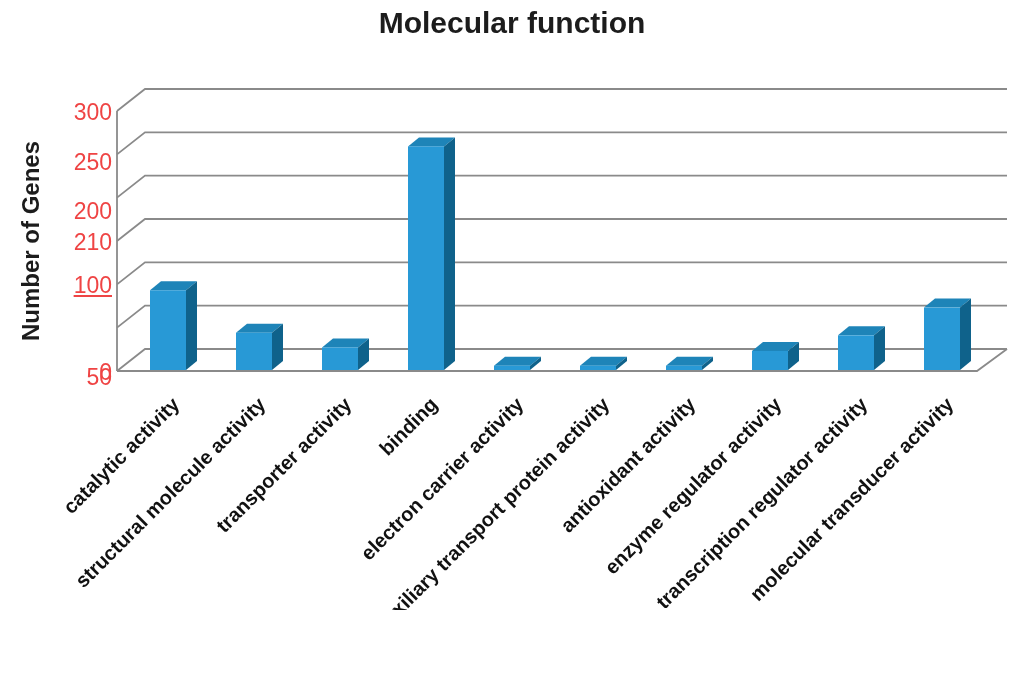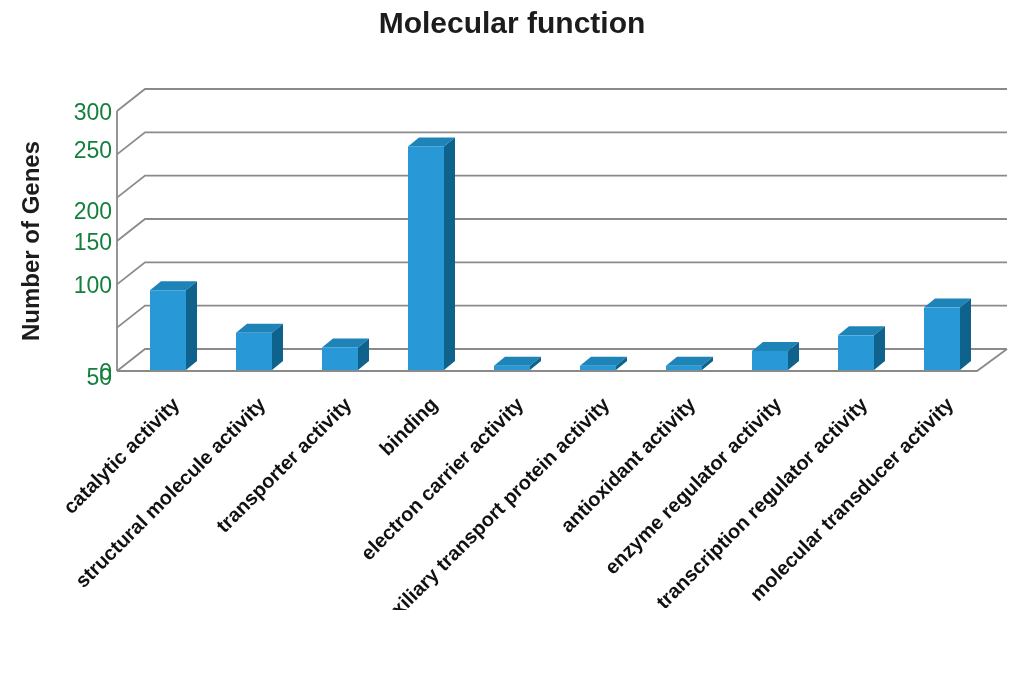--- a/index.html
+++ b/index.html
@@ -12,21 +12,21 @@
     font-size:30px;font-weight:bold;color:#1c1c1c;
   }
   .y-axis-title{
     position:absolute;left:31px;top:241px;
     transform:translate(-50%,-50%) rotate(-90deg);
     font-size:24px;font-weight:bold;color:#1c1c1c;white-space:nowrap;
   }
   #plot{position:absolute;left:0;top:0;}
   .ytick{
     position:absolute;left:28px;width:84px;text-align:right;
-    font-size:23px;color:#15803d;line-height:24px;
+    font-size:23px;color:#ef4444;line-height:24px;
   }
   .xlab{
     position:absolute;width:460px;text-align:right;white-space:nowrap;
     font-size:20px;font-weight:bold;color:#111;line-height:22px;
     transform:rotate(-45deg);transform-origin:100% 0;
   }
 </style>
 </head>
 <body>
 
@@ -70,24 +70,24 @@
       <polygon points="838,335.3333333333333 849,326.3333333333333 885,326.3333333333333 874,335.3333333333333" fill="#1E84B8"></polygon>
       <polygon points="874,335.3333333333333 885,326.3333333333333 885,361 874,370" fill="#0F628B"></polygon>
       <rect x="838" y="335.3333333333333" width="36" height="34.66666666666667" fill="#2899D6"></rect>
       <polygon points="924,307.6 935,298.6 971,298.6 960,307.6" fill="#1E84B8"></polygon>
       <polygon points="960,307.6 971,298.6 971,361 960,370" fill="#0F628B"></polygon>
       <rect x="924" y="307.6" width="36" height="62.400000000000006" fill="#2899D6"></rect>
     </svg>
   <div id="yticks">
       <div class="ytick" style="top: 360px;">0</div>
       <div class="ytick" style="top: 316.667px; margin-top: 48px;">50</div>
-      <div class="ytick" style="top: 273.333px;">100</div>
-      <div class="ytick" style="top: 230px;">150</div>
+      <div class="ytick" style="top: 273.333px; text-decoration: underline;">100</div>
+      <div class="ytick" style="top: 230px;">210</div>
       <div class="ytick" style="top: 199px;">200</div>
-      <div class="ytick" style="top: 138px;">250</div>
+      <div class="ytick" style="top: 150px;">250</div>
       <div class="ytick" style="top: 100px;">300</div>
     </div>
   <div id="xlabels">
       <div class="xlab" style="left: -292px; top: 393px;">catalytic activity</div>
       <div class="xlab" style="left: -206px; top: 393px;">structural molecule activity</div>
       <div class="xlab" style="left: -120px; top: 393px;">transporter activity</div>
       <div class="xlab" style="left: -34px; top: 393px;">binding</div>
       <div class="xlab" style="left: 52px; top: 393px;">electron carrier activity</div>
       <div class="xlab" style="left: 138px; top: 393px;">auxiliary transport protein activity</div>
       <div class="xlab" style="left: 224px; top: 393px;">antioxidant activity</div>

